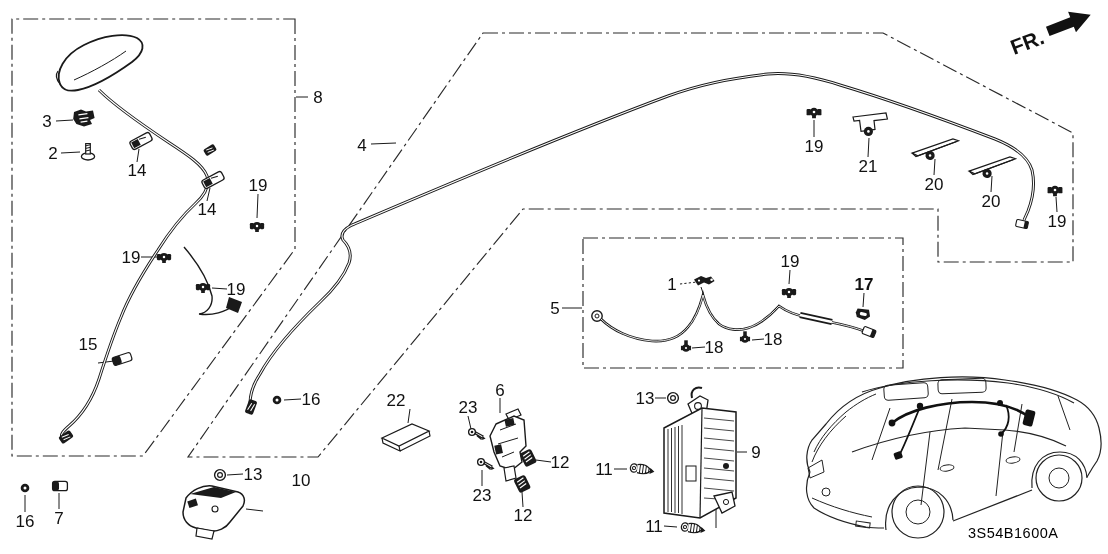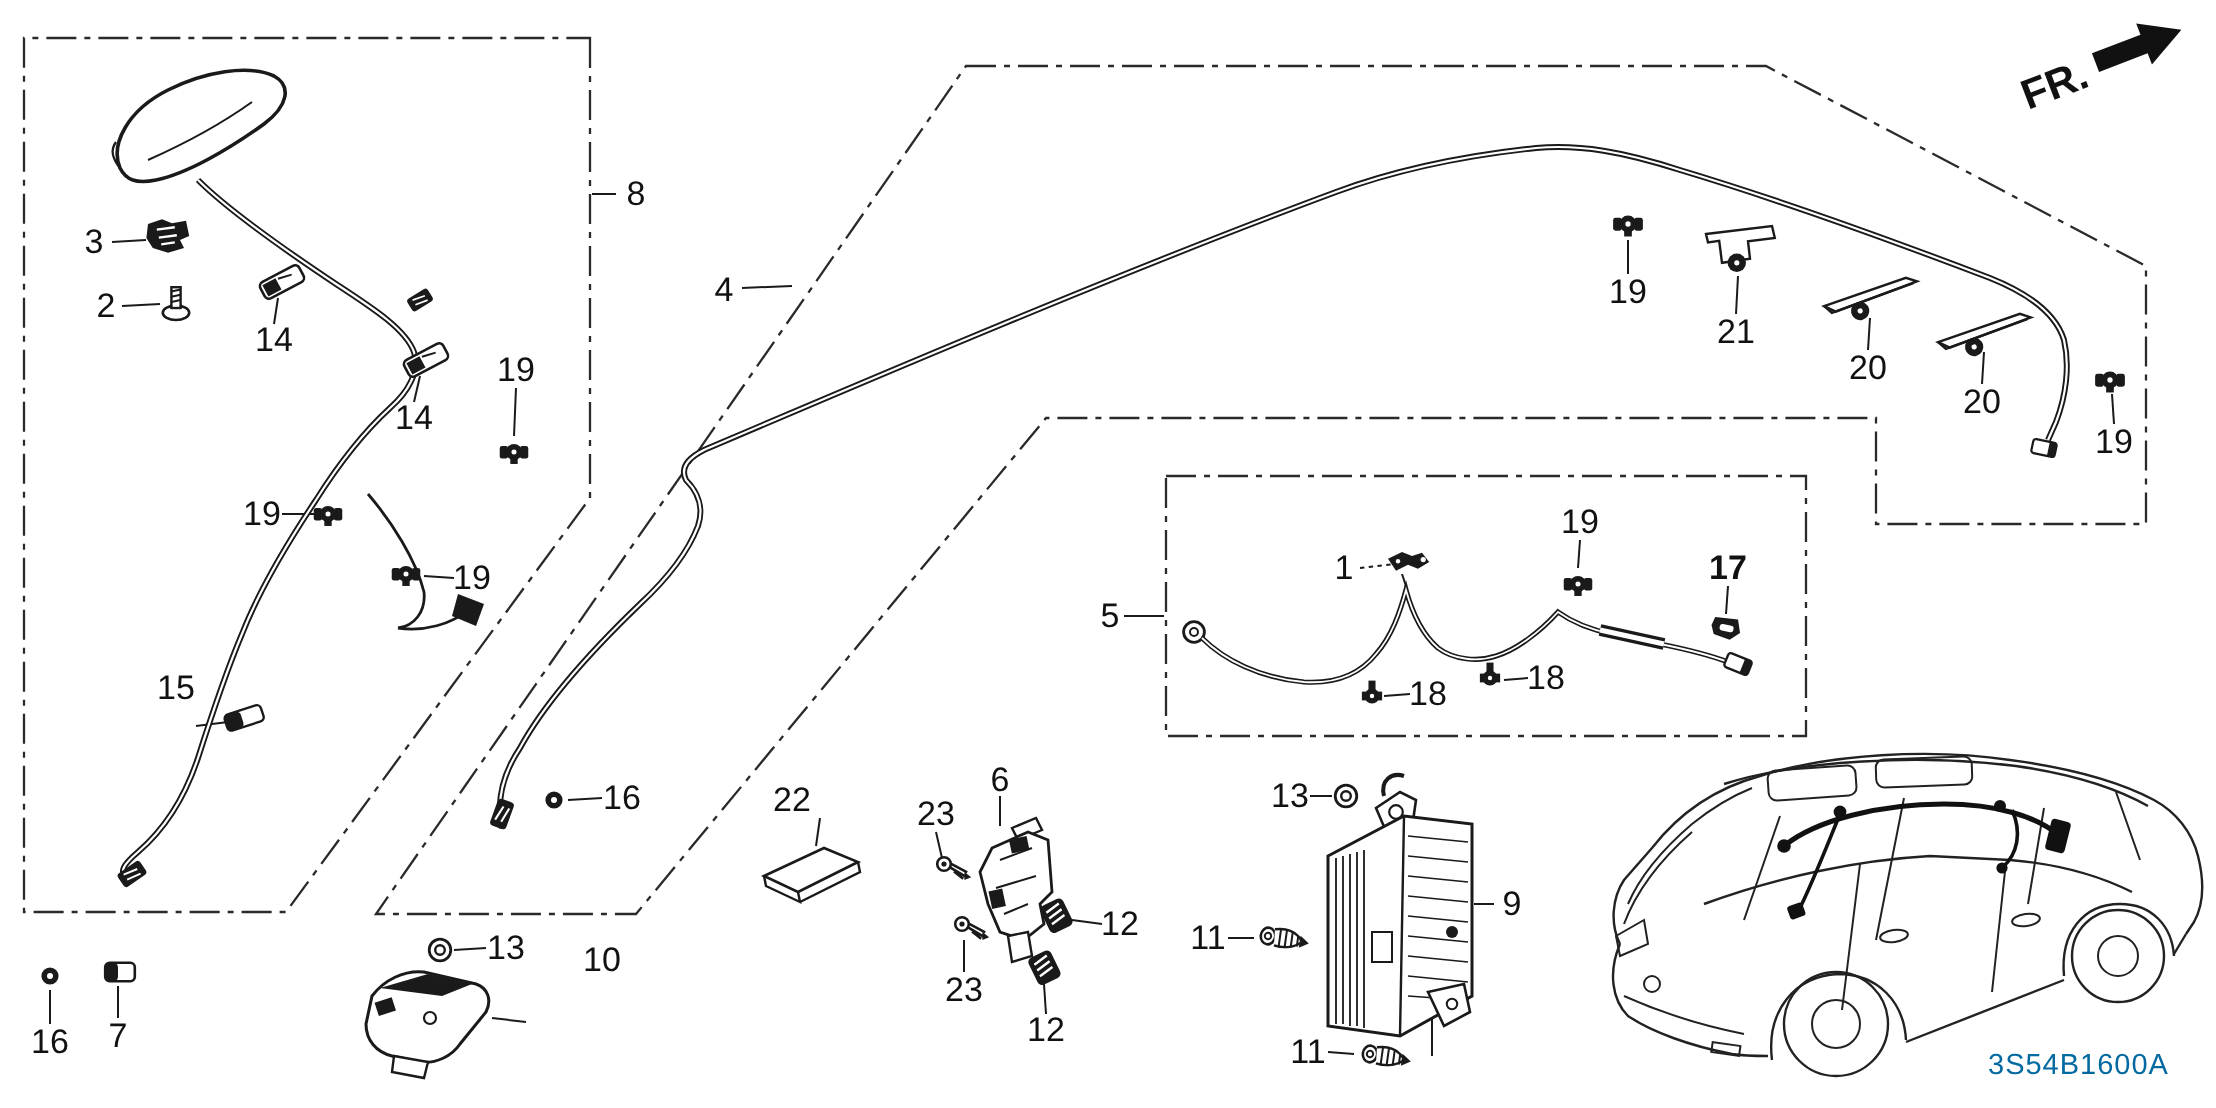--- a/index.html
+++ b/index.html
@@ -2,21 +2,21 @@
 <html><head>
 <meta charset="utf-8">
 <style>
   html,body{margin:0;padding:0;background:#e8e8e8;}
   .stage{position:relative;width:1108px;height:554px;background:#fff;overflow:hidden;
          font-family:"Liberation Sans",sans-serif;}
   .stage svg{position:absolute;left:0;top:0;}
   .callout-layer{position:absolute;left:0;top:0;width:100%;height:100%;pointer-events:none;}
   .callout{position:absolute;transform:translate(-50%,-50%);font-size:17px;line-height:1;
            color:#111;font-family:"Liberation Sans",sans-serif;white-space:nowrap;}
-  .diagram-code{position:absolute;left:994px;top:525px;font-size:14.5px;color:#0369a1;
+  .diagram-code{position:absolute;left:968px;top:525px;font-size:14.5px;color:#000000;
            letter-spacing:0.5px;font-family:"Liberation Sans",sans-serif;}
 </style>
 </head>
 <body>
 
 <div class="stage">
 
 <svg width="1108" height="554" viewBox="0 0 1108 554">
   <defs>
     <g id="clip19">

